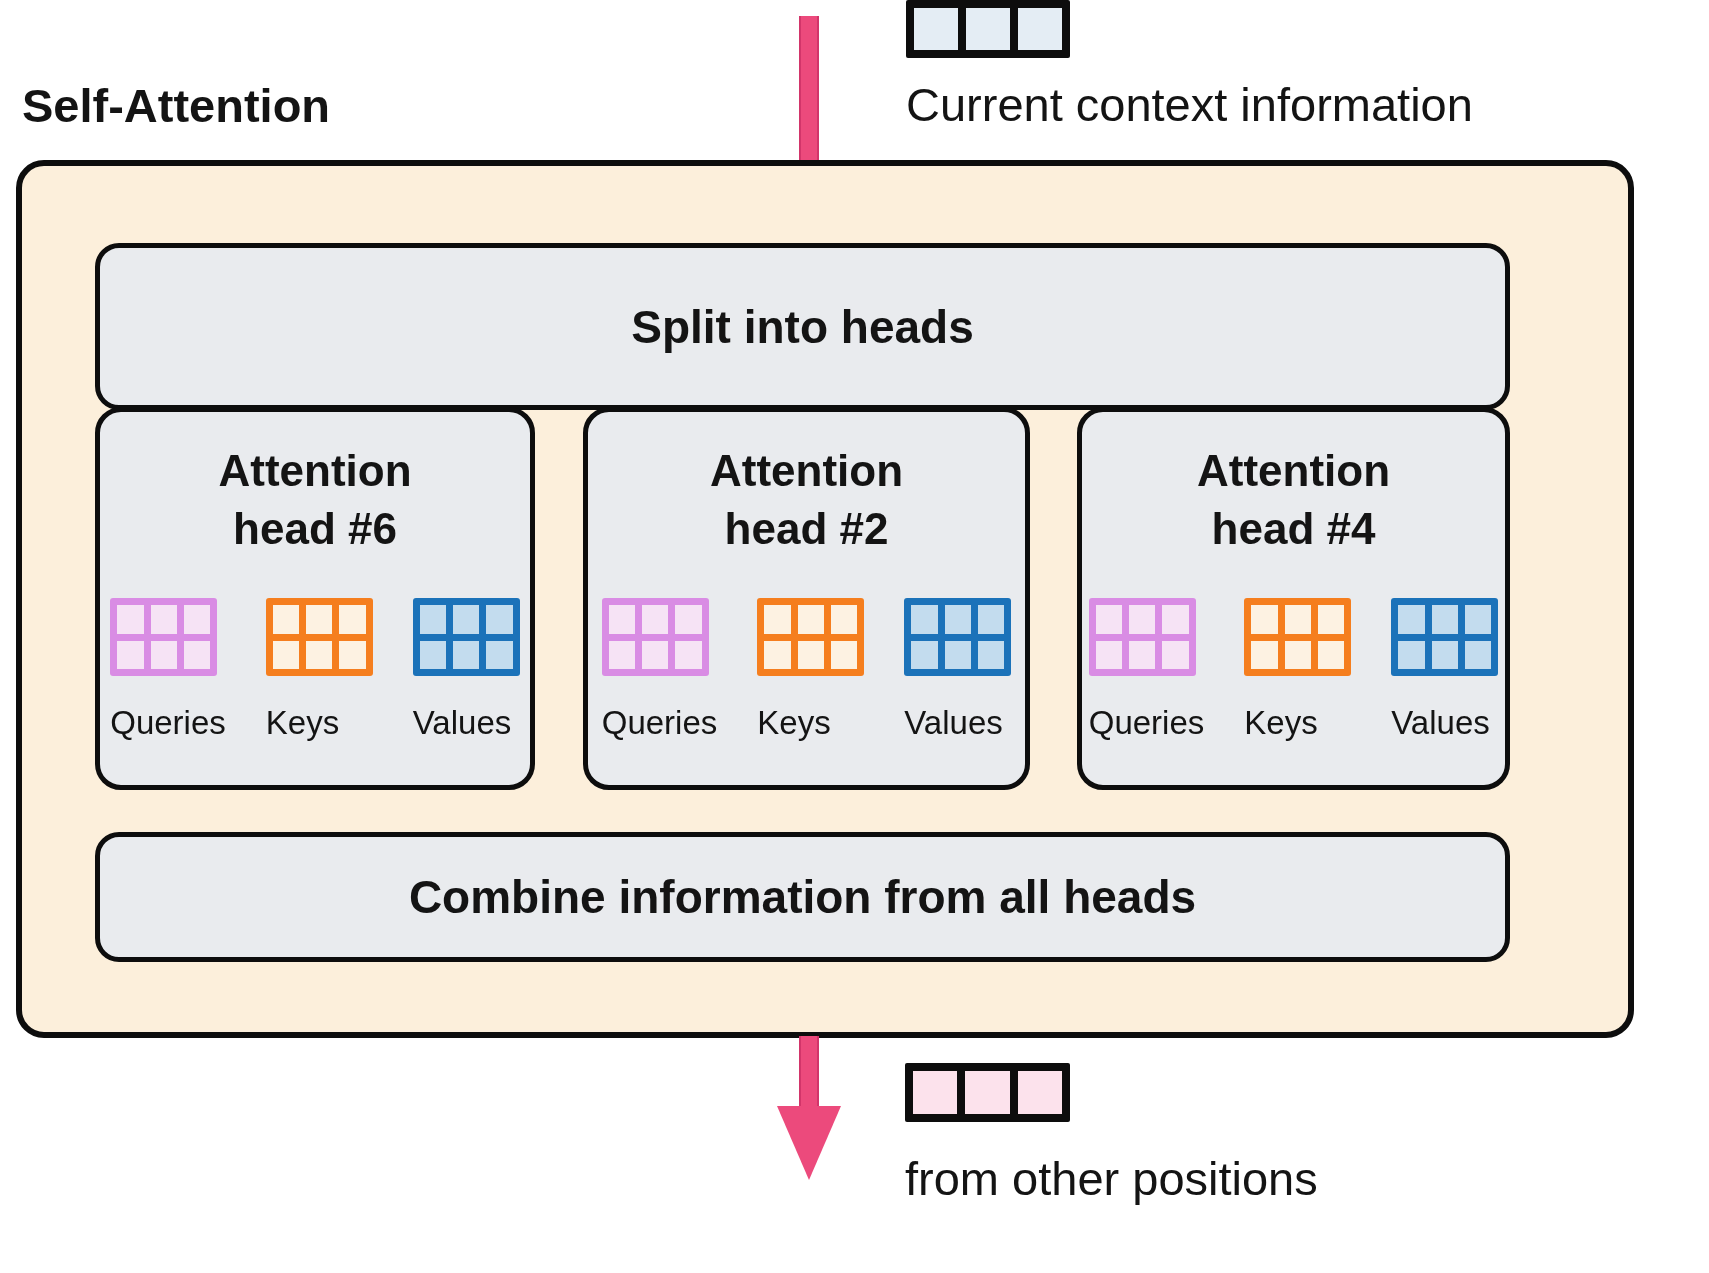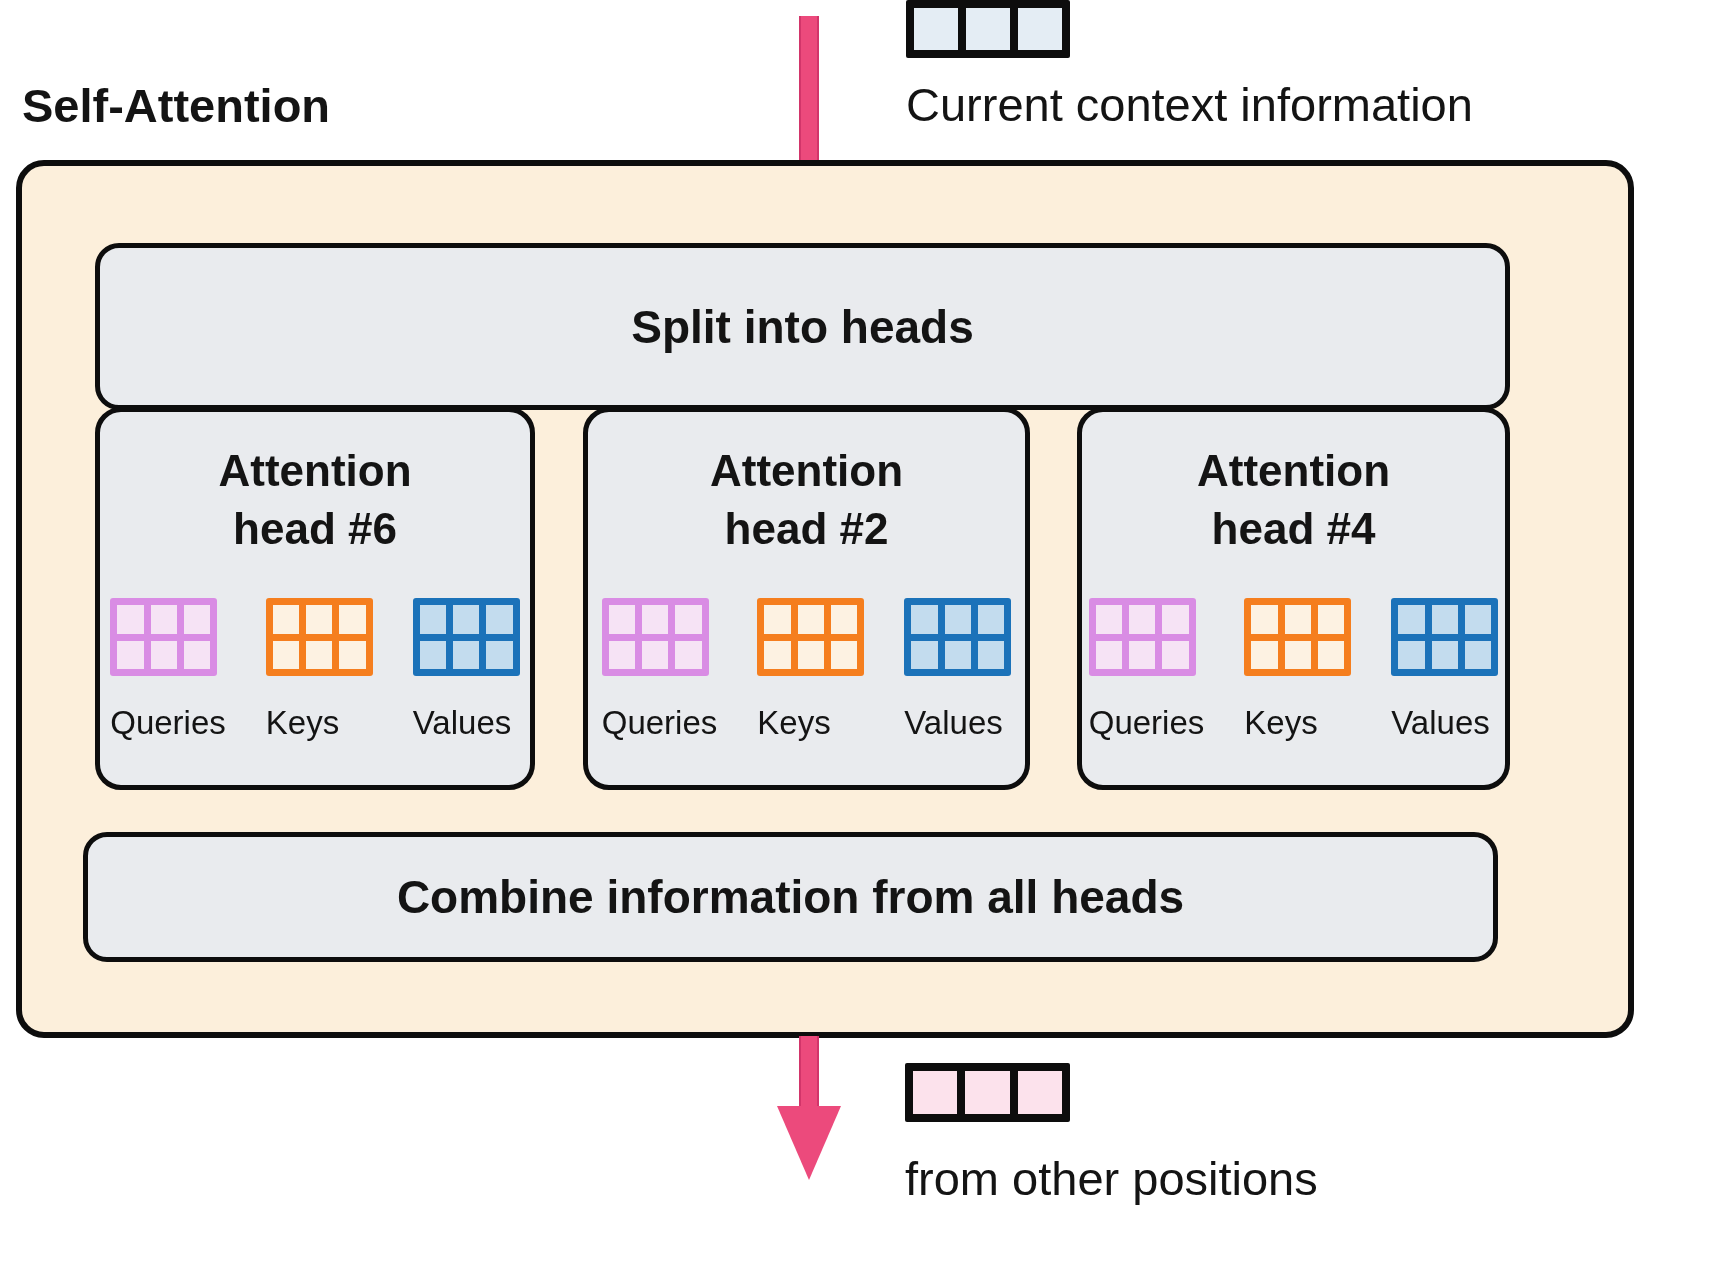--- a/index.html
+++ b/index.html
@@ -94,21 +94,21 @@
     display:flex;
     align-items:center;
     justify-content:center;
   }
   .gray-box .box-label{
     font-size:46px;
     font-weight:bold;
     text-align:center;
   }
   .split-box{ left:73px; top:77px; width:1415px; height:167px; }
-  .combine-box{ left:61px; top:666px; width:1415px; height:130px; }
+  .combine-box{ left:73px; top:666px; width:1415px; height:130px; }
   .head-box{
     position:absolute;
     top:241px;
     height:383px;
     background:var(--box-gray);
     border:5px solid var(--border-black);
     border-radius:26px;
     display:flex;
     flex-direction:column;
     align-items:center;

